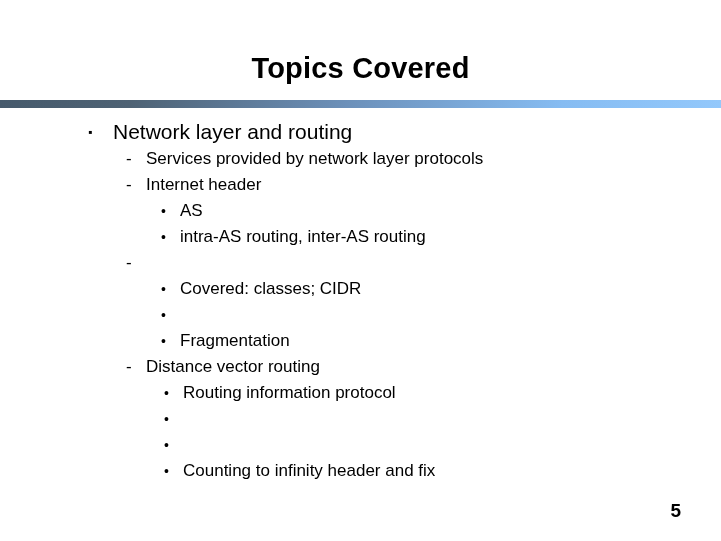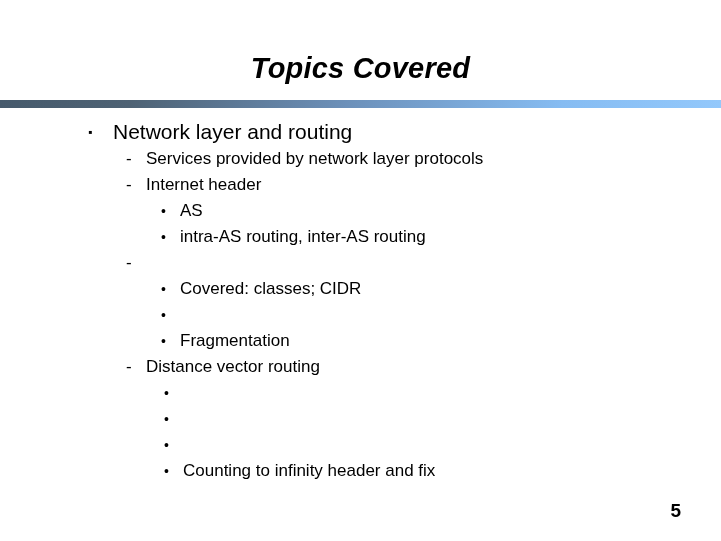--- a/index.html
+++ b/index.html
@@ -29,21 +29,20 @@
     left: 0;
     top: 52px;
     width: 721px;
     text-align: center;
     font-size: 29px;
     font-weight: bold;
     letter-spacing: 0.2px;
     line-height: 32px;
     color: #000000;
     white-space: nowrap;
-    font-style: italic;
   }
 
   
   .divider-bar {
     position: absolute;
     left: 0;
     top: 100px;
     width: 721px;
     height: 8px;
     background: linear-gradient(to right, #465a6c 0%, #4e6274 18%, #6c90b9 48%, #86bcf2 78%, #93c8fb 100%);
@@ -181,20 +180,21 @@
       <span>Fragmentation</span>
     </div>
 
     <div class="line lvl2">
       <span class="bullet">-</span>
       <span>Distance vector routing</span>
     </div>
 
     <div class="line lvl3 deep">
       <span class="bullet">•</span>
+      <span>Routing information protocol</span>
     </div>
 
     <div class="line lvl3 deep">
       <span class="bullet">•</span>
     </div>
 
     <div class="line lvl3 deep">
       <span class="bullet">•</span>
     </div>
 

